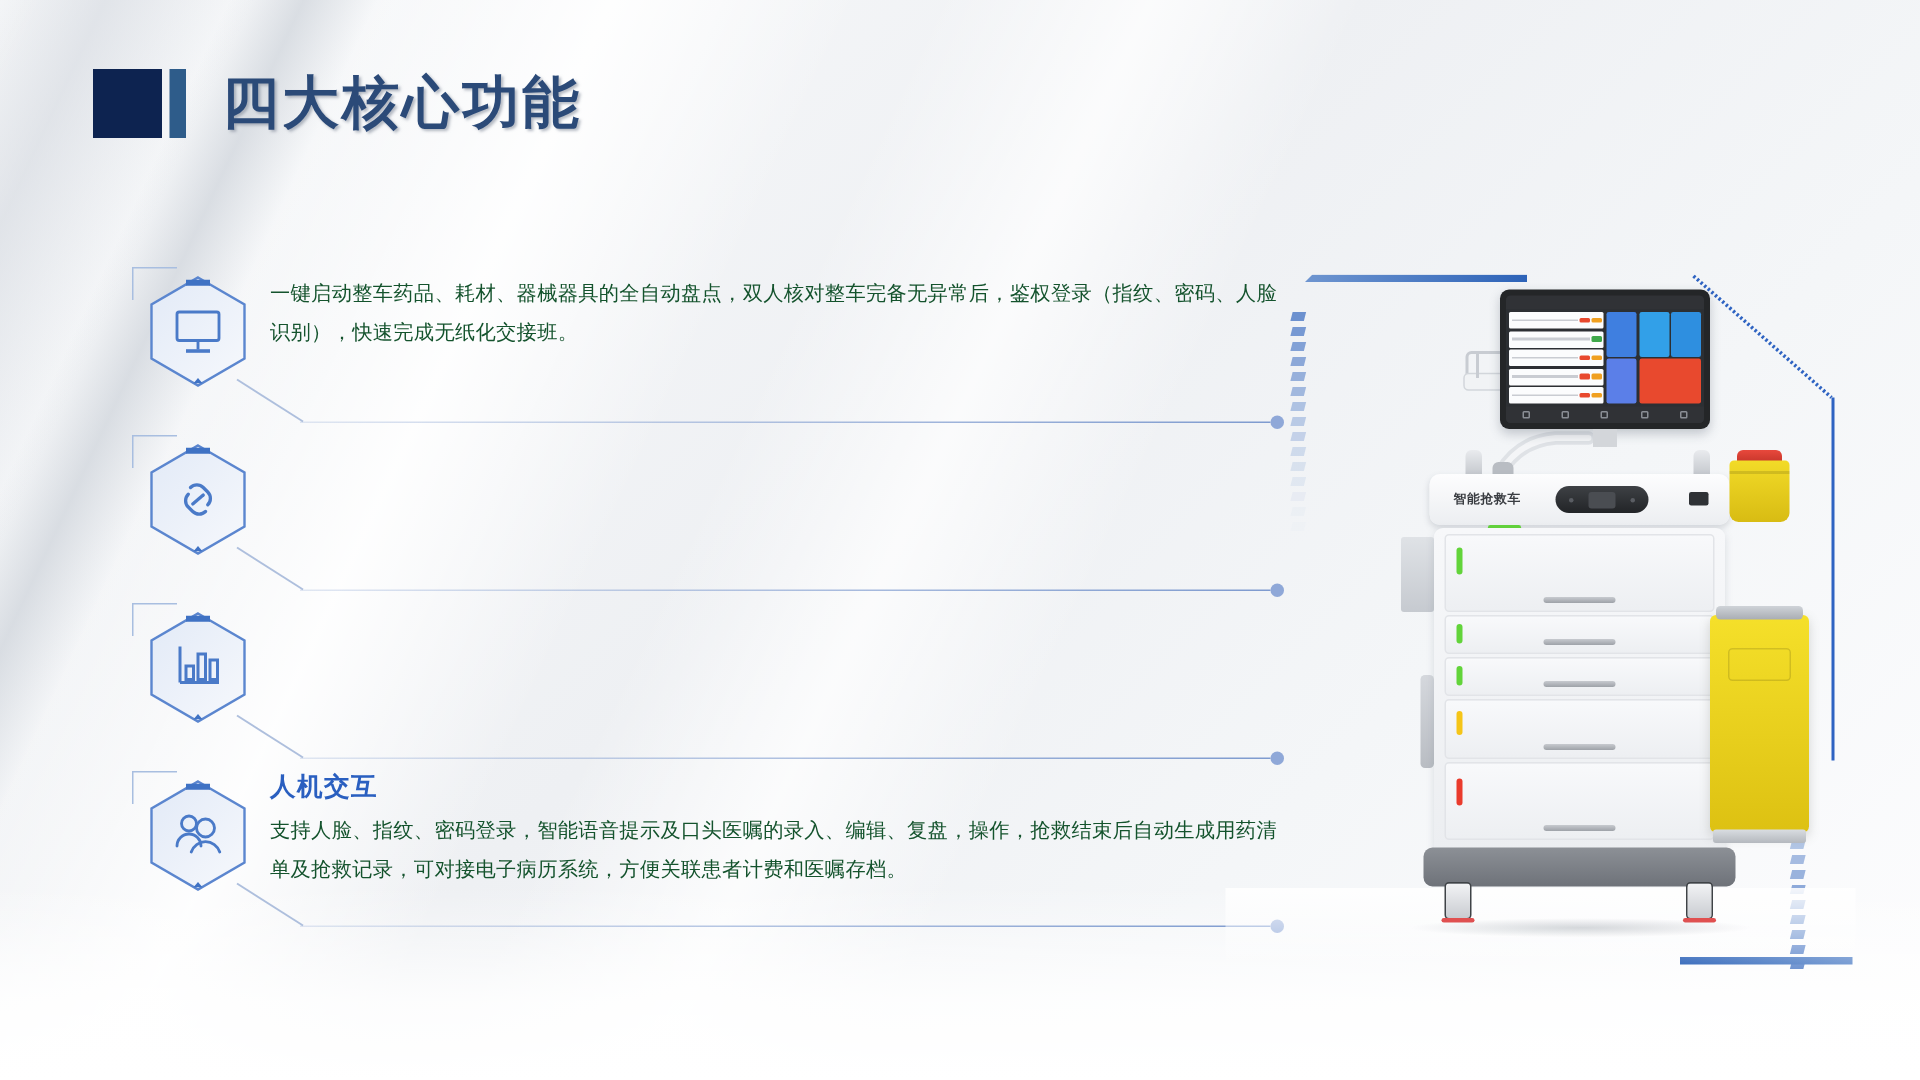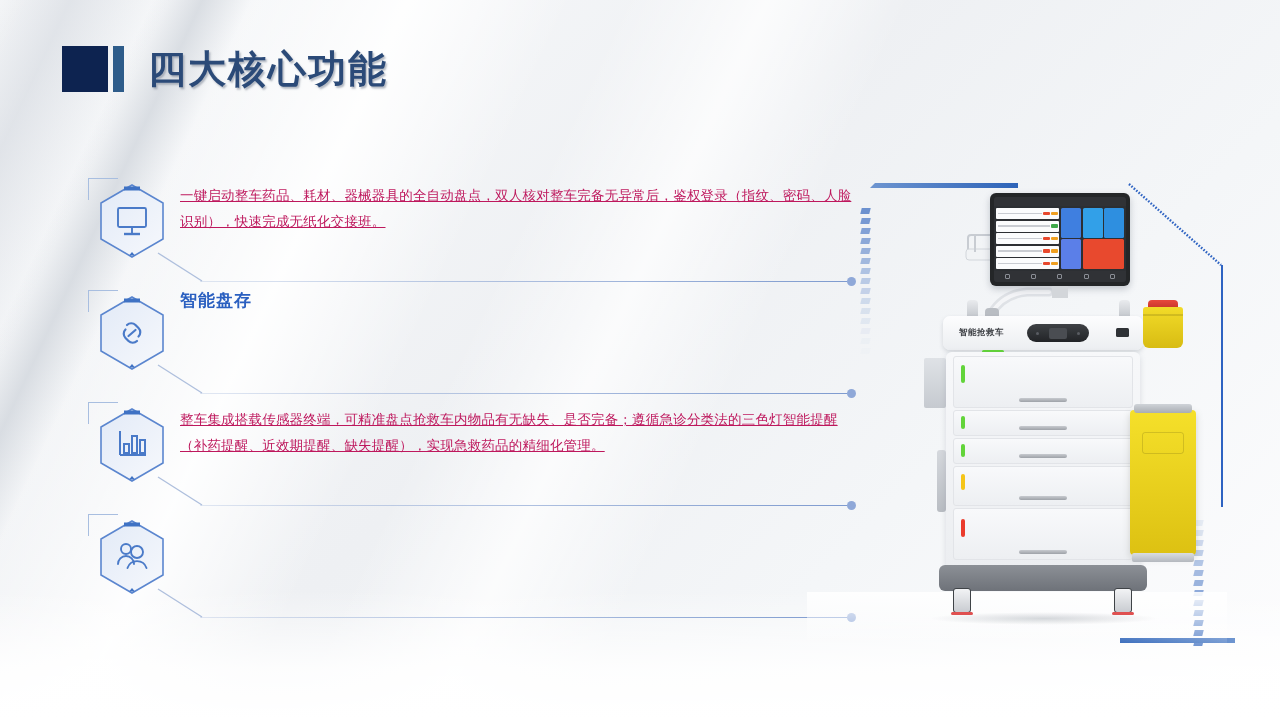--- a/index.html
+++ b/index.html
@@ -37,21 +37,21 @@
   .features { position:absolute; left:96px; top:178px; width:760px; }
   .feature { position:relative; height:112px; }
   .hexwrap { position:absolute; left:0; top:4px; width:72px; height:78px; }
   .hex { position:absolute; inset:0; }
   .hex svg { display:block; }
   .hex-deco { position:absolute; left:-8px; top:-4px; width:30px; height:22px;
         border-left:1.3px solid #a8bee0; border-top:1.3px solid #a8bee0; }
 
   .ftxt { position:absolute; left:84px; top:0; width:676px; }
   .ftitle { font-size:17px; font-weight:700; color:#2a5fc0; letter-spacing:1px; line-height:1.3; }
-  .fdesc { margin-top:5px; font-size:13.5px; color:#be185d; line-height:1.92; letter-spacing:.2px;text-decoration:underline; }
+  .fdesc { margin-top:5px; font-size:13.5px; color:#14532d; line-height:1.92; letter-spacing:.2px; }
 
   .fline { position:absolute; left:60px; right:0; bottom:4px; height:9px; }
   .fline .ln { position:absolute; left:44px; right:9px; top:4px; height:1.4px;
         background:linear-gradient(90deg,rgba(140,165,210,.25),rgba(120,150,205,.95)); }
   .fline .diag { position:absolute; left:0; top:-26px; width:50px; height:32px; }
   .fline .dot { position:absolute; right:0; top:0px; width:9px; height:9px; border-radius:50%; background:#8fa8d8; }
 
   
   .visual { position:absolute; left:845px; top:160px; width:435px; height:500px; }
   .v-topbar { position:absolute; left:25px; top:23px; width:148px; height:5px;
@@ -60,21 +60,21 @@
   .v-diag   { position:absolute; left:282px; top:22px; width:100px; height:100px; }
   .v-vert   { position:absolute; left:376px; top:105px; width:2px; height:242px; background:#2e63c2; }
   .v-dash-r { position:absolute; left:349px; top:360px; width:9px; height:128px; }
   .v-botbar { position:absolute; left:275px; top:478px; width:115px; height:5px;
         background:linear-gradient(90deg,#2d63b8,#6e95d0); }
 
   .dashcol i { display:block; width:9px; height:6px; margin-bottom:4px; background:#6c91cf;
         transform:skewX(-14deg); }
 
   
-  .cart { position:absolute; left:2px; top:0; width:300px; height:470px; }
+  .cart { position:absolute; left:12px; top:0; width:300px; height:470px; }
   .monitor { position:absolute; left:143px; top:33px; width:140px; height:93px;
         background:#242628; border-radius:6px; padding:4px; box-shadow:0 3px 7px rgba(80,90,105,.3); }
   .mon-screen { width:100%; height:100%; background:#2c2f33; border-radius:3px;
         display:flex; flex-direction:column; overflow:hidden; }
   .mon-top { height:9px; background:#303236; display:flex; align-items:center; justify-content:space-between; padding:0 4px; }
   .mon-top span { font-size:3.2px; color:#8d9198; }
   .mon-body { flex:1; display:flex; gap:2px; padding:2px; }
   .mon-list { width:50%; display:flex; flex-direction:column; gap:1.5px; }
   .mon-row { flex:1; background:#fbfcfd; border-radius:1px; display:flex; align-items:center;
         gap:1px; padding:0 1.5px; }
@@ -215,21 +215,20 @@
           <polygon points="36,70 33,73.5 39,73.5" fill="#3f72c4"></polygon>
           <g stroke="#4a7ac8" stroke-width="2.2" fill="none" stroke-linecap="round">
             <path d="M31 31 a6 6 0 0 1 8.5 0 l3 3 a6 6 0 0 1 0 8.5"></path>
             <path d="M41 47 a6 6 0 0 1 -8.5 0 l-3 -3 a6 6 0 0 1 0 -8.5"></path>
             <line x1="32.5" y1="42" x2="39.5" y2="36"></line>
           </g>
         </svg>
       </div>
     </div>
     <div class="ftxt">
-      <div class="ftitle">智能盘存</div>
     </div>
     <div class="fline">
       <svg class="diag" width="50" height="32">
         <line x1="2" y1="2" x2="46" y2="30" stroke="#aebfdd" stroke-width="1.3"></line>
         </svg>
       <div class="ln"></div>
       <div class="dot"></div>
     </div>
   </div>
 
@@ -251,21 +250,20 @@
             <line x1="24" y1="25" x2="24" y2="49"></line>
             <line x1="24" y1="49" x2="50" y2="49"></line>
             <rect x="28" y="38" width="5" height="9"></rect>
             <rect x="36" y="30" width="5" height="17"></rect>
             <rect x="44" y="34" width="5" height="13"></rect>
           </g>
         </svg>
       </div>
     </div>
     <div class="ftxt">
-      <div class="fdesc">整车集成搭载传感器终端，可精准盘点抢救车内物品有无缺失、是否完备；遵循急诊分类法的三色灯智能提醒（补药提醒、近效期提醒、缺失提醒），实现急救药品的精细化管理。</div>
     </div>
     <div class="fline">
       <svg class="diag" width="50" height="32">
         <line x1="2" y1="2" x2="46" y2="30" stroke="#aebfdd" stroke-width="1.3"></line>
         </svg>
       <div class="ln"></div>
       <div class="dot"></div>
     </div>
   </div>
 
@@ -284,20 +282,24 @@
           <rect x="28" y="4.5" width="16" height="4" fill="#3f72c4"></rect>
           <polygon points="36,70 33,73.5 39,73.5" fill="#3f72c4"></polygon>
           <g stroke="#4a7ac8" stroke-width="1.9" fill="none" stroke-linecap="round">
             <circle cx="30" cy="31" r="5"></circle>
             <path d="M22 46 a8 8 0 0 1 16 0"></path>
             <circle cx="41" cy="34" r="6"></circle>
             <path d="M31.5 50 a10 10 0 0 1 19 0"></path>
           </g>
         </svg>
       </div>
+    </div>
+    <div class="ftxt">
+      <div class="ftitle">人机交互</div>
+      <div class="fdesc">支持人脸、指纹、密码登录，智能语音提示及口头医嘱的录入、编辑、复盘，操作，抢救结束后自动生成用药清单及抢救记录，可对接电子病历系统，方便关联患者计费和医嘱存档。</div>
     </div>
     <div class="fline">
       <svg class="diag" width="50" height="32">
         <line x1="2" y1="2" x2="46" y2="30" stroke="#aebfdd" stroke-width="1.3"></line>
         </svg>
       <div class="ln"></div>
       <div class="dot"></div>
     </div>
   </div>
 </div>

